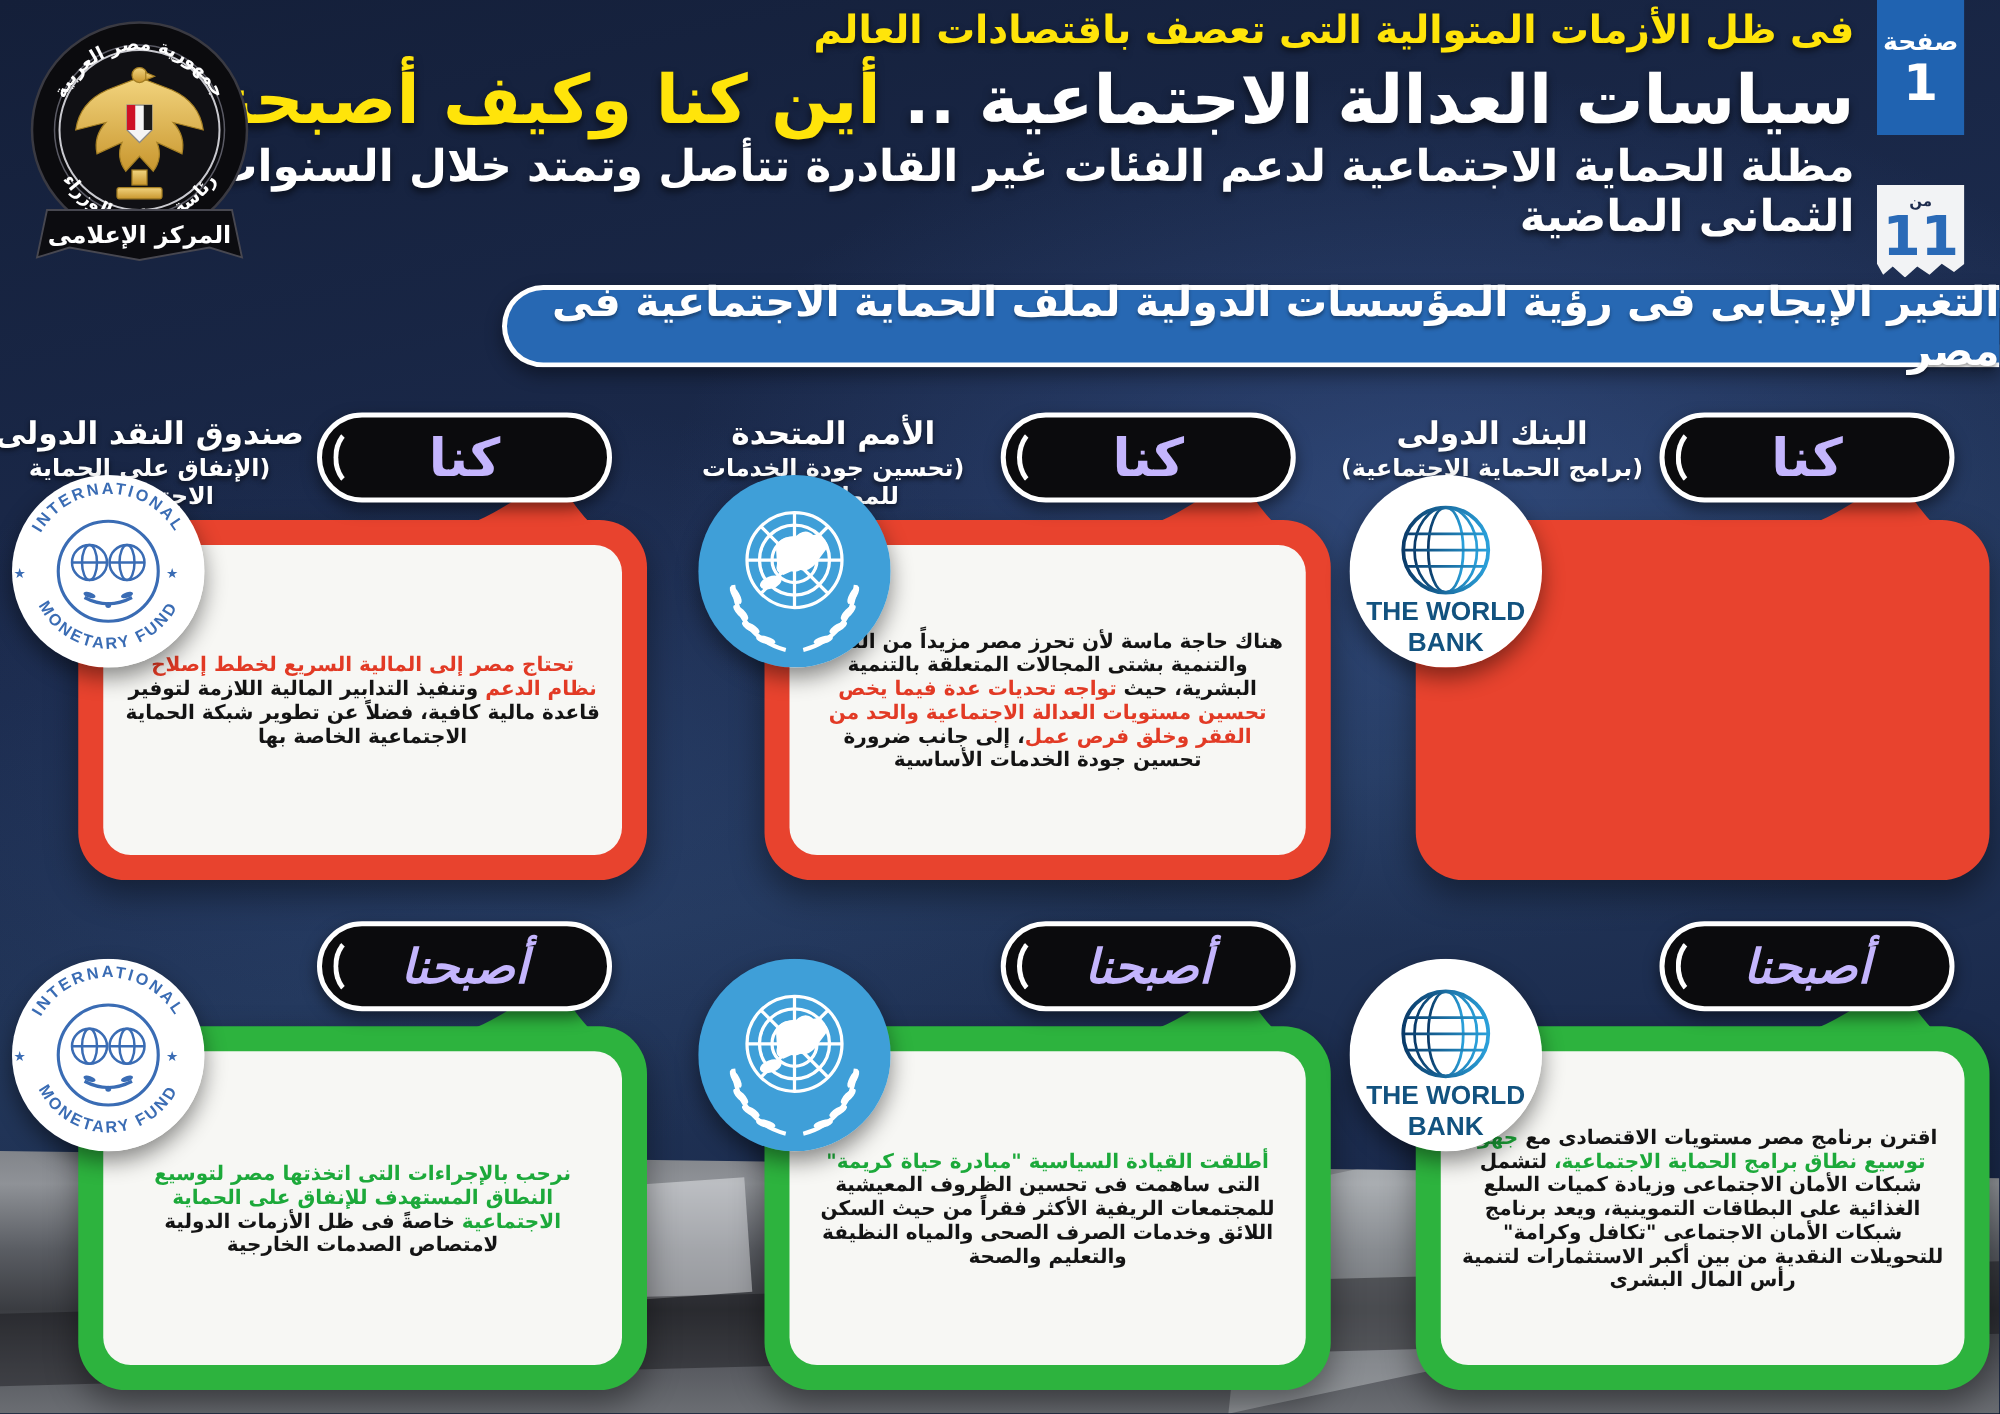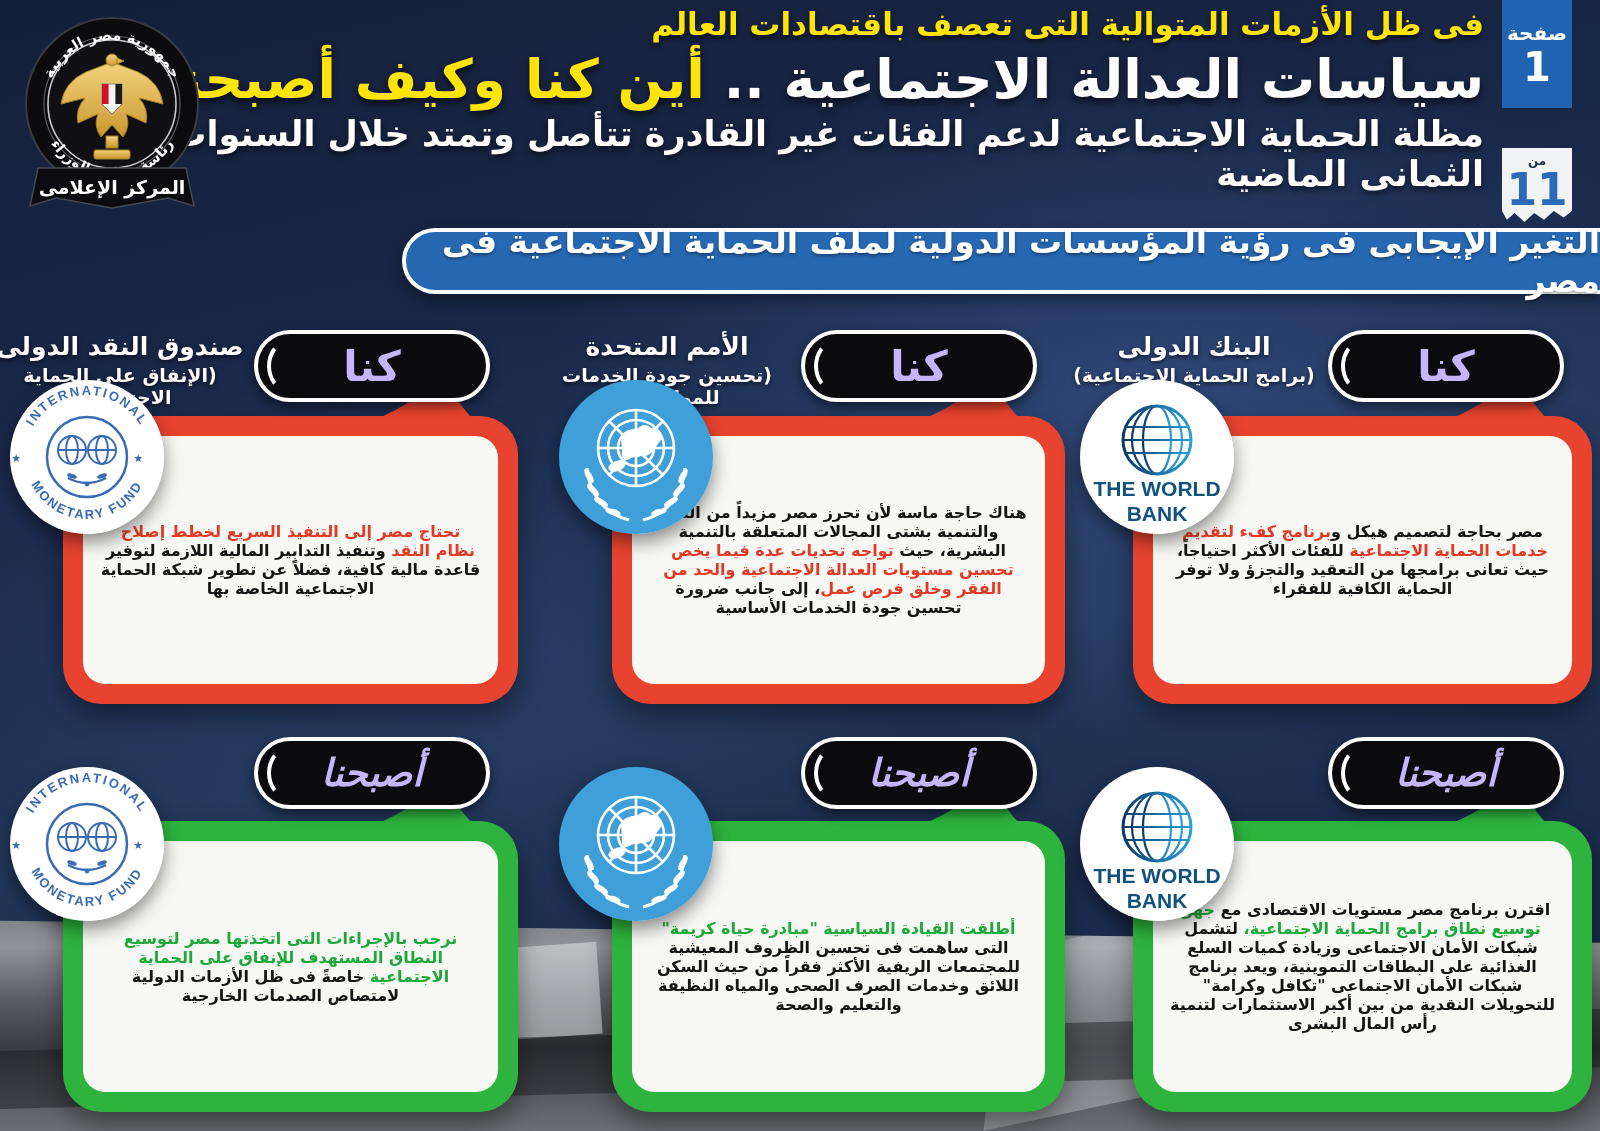--- a/index.html
+++ b/index.html
@@ -172,21 +172,21 @@
           <ellipse cx="92" cy="96" rx="5" ry="2.2" transform="rotate(-18 92 96)"></ellipse>
           <circle cx="77" cy="104" r="2.4"></circle>
         </g>
       </svg>
     </div>
     <div class="bubble red">
       <svg class="tail" viewBox="0 0 108 44">
           <path d="M6 44 C34 33 60 14 78 0 C84 18 95 33 106 44 Z"></path>
         </svg>
       <div class="card">
-        <p><span class="txt-red">تحتاج مصر إلى التنفيذ السريع لخطط إصلاح نظام النقد</span><span class="txt-black"> وتنفيذ التدابير المالية اللازمة لتوفير قاعدة مالية كافية، فضلاً عن تطوير شبكة الحماية الاجتماعية الخاصة بها</span></p>
+        <p><span class="txt-red">تحتاج مصر إلى المالية السريع لخطط إصلاح نظام الدعم</span><span class="txt-black"> وتنفيذ التدابير المالية اللازمة لتوفير قاعدة مالية كافية، فضلاً عن تطوير شبكة الحماية الاجتماعية الخاصة بها</span></p>
       </div>
     </div>
   </div>
 
   <div class="sec c-imf r-became">
     <div class="pill">
         <span>أصبحنا</span>
       </div>
     <div class="logo">
       <svg width="154" height="154" viewBox="0 0 154 154">
@@ -341,23 +341,20 @@
           <path d="M45.8 47 H108.2 M43 60 H111 M45.8 73 H108.2" stroke-width="2.2"></path>
         </g>
         <text x="77" y="116" text-anchor="middle" font-size="21" font-weight="bold" fill="#12527f" font-family="Liberation Sans, sans-serif">THE WORLD</text>
         <text x="77" y="141" text-anchor="middle" font-size="21" font-weight="bold" fill="#12527f" font-family="Liberation Sans, sans-serif">BANK</text>
       </svg>
     </div>
     <div class="bubble red">
       <svg class="tail" viewBox="0 0 108 44">
           <path d="M6 44 C34 33 60 14 78 0 C84 18 95 33 106 44 Z"></path>
         </svg>
-      <div class="card">
-        <p><span class="txt-black">مصر بحاجة لتصميم هيكل و</span><span class="txt-red">برنامج كفء لتقديم خدمات الحماية الاجتماعية</span><span class="txt-black"> للفئات الأكثر احتياجاً، حيث تعانى برامجها من التعقيد والتجزؤ ولا توفر الحماية الكافية للفقراء</span></p>
-      </div>
     </div>
   </div>
 
   <div class="sec c-wb r-became">
     <div class="pill">
         <span>أصبحنا</span>
       </div>
     <div class="logo">
       <svg width="154" height="154" viewBox="0 0 154 154">
         <defs>

